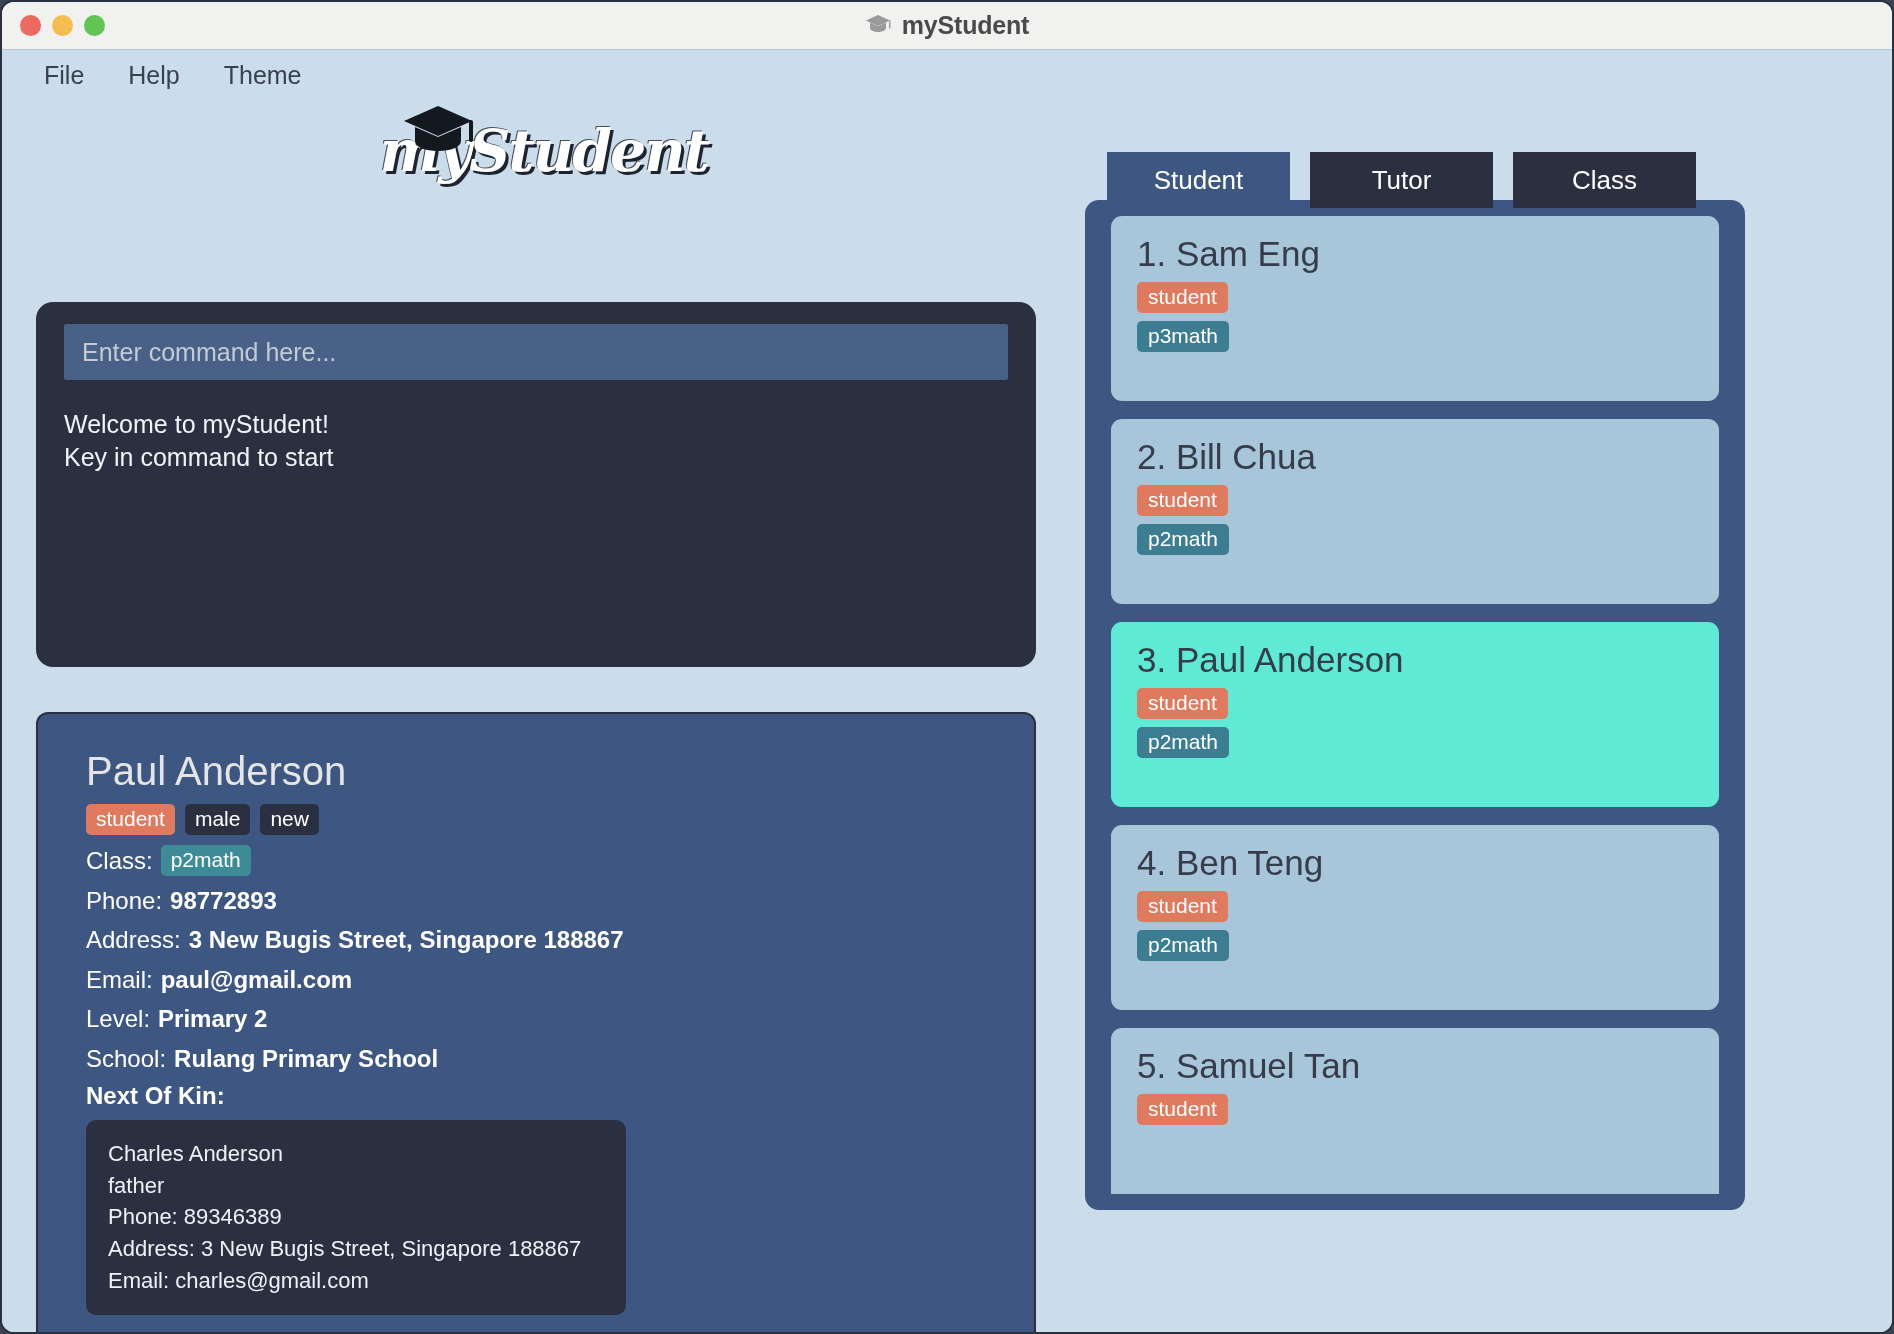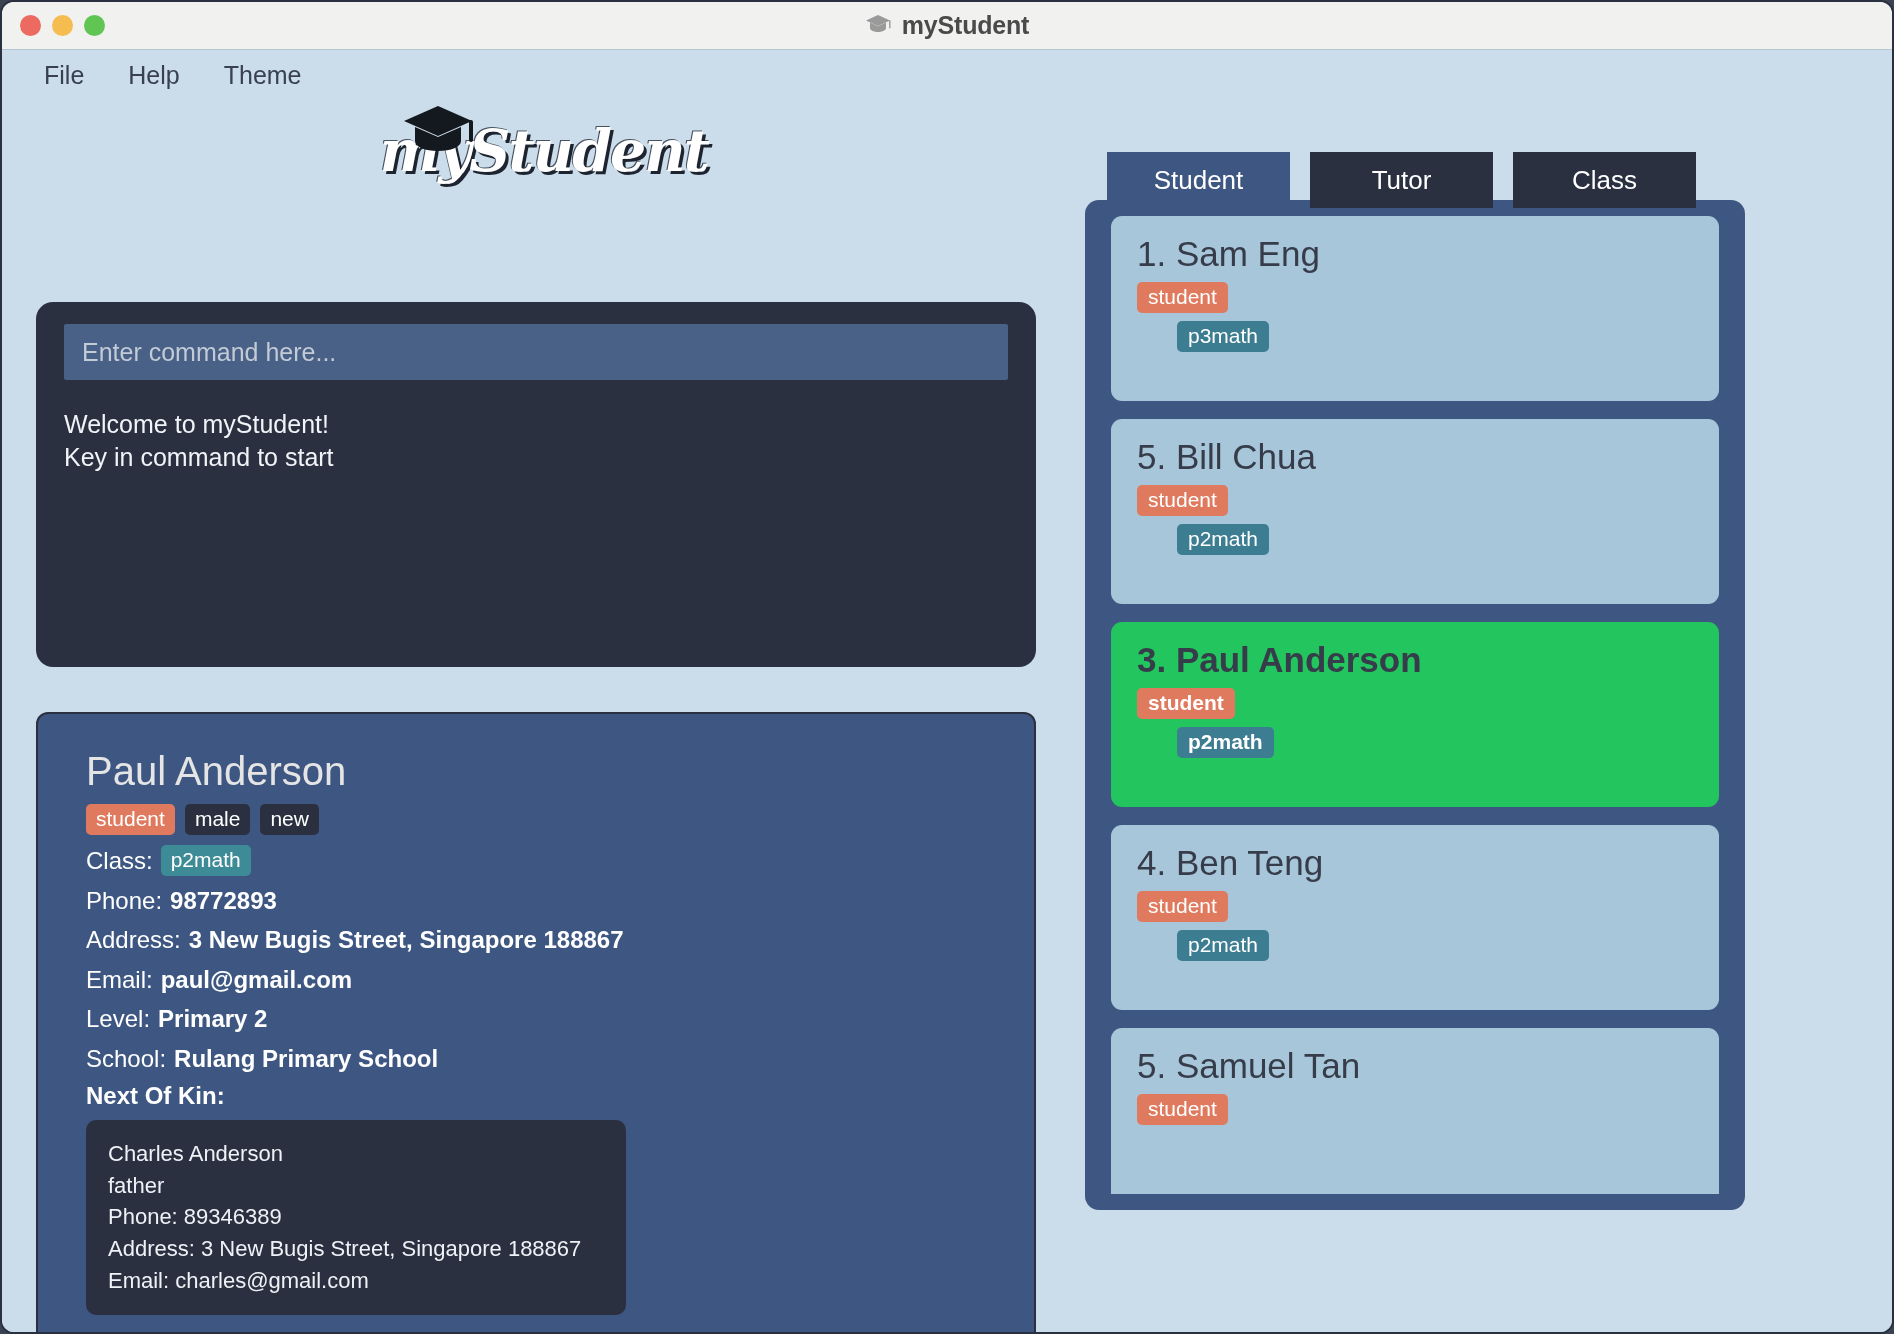--- a/index.html
+++ b/index.html
@@ -248,39 +248,39 @@
     overflow: hidden;
   }
   .person-card {
     background: #a8c6da;
     border-radius: 11px;
     padding: 18px 26px 22px;
     margin-bottom: 18px;
     height: 185px;
     cursor: pointer;
   }
-  .person-card.selected { background: #22c55e; font-weight: bold; }
+  .person-card.selected { background: #5eead4; }
   .pc-name {
     font-size: 35px;
     color: #363c4a;
     line-height: 1.15;
     margin-bottom: 8px;
     white-space: nowrap;
   }
   .pc-tags { display: flex; flex-direction: column; align-items: flex-start; gap: 8px; }
   .pc-tag {
     display: inline-block;
     font-size: 21px;
     color: #ffffff;
     padding: 3px 11px 5px;
     border-radius: 5px;
     line-height: 1.1;
   }
   .pc-tag.role  { background: #e07a5f; }
-  .pc-tag.klass { background: #3d7d92; margin-left: 40px; }
+  .pc-tag.klass { background: #3d7d92; }
 </style>
 </head>
 <body>
 
 <div id="window">
 
   <div id="titlebar">
     <div id="traffic">
       <div class="dot red"></div>
       <div class="dot yellow"></div>
@@ -397,21 +397,21 @@
       <div id="list-panel">
         <div id="list-scroll">
             <div class="person-card">
               <div class="pc-name">1. Sam Eng</div>
               <div class="pc-tags">
                 <span class="pc-tag role">student</span>
                 <span class="pc-tag klass">p3math</span>
               </div>
             </div>
             <div class="person-card">
-              <div class="pc-name">5. Bill Chua</div>
+              <div class="pc-name">2. Bill Chua</div>
               <div class="pc-tags">
                 <span class="pc-tag role">student</span>
                 <span class="pc-tag klass">p2math</span>
               </div>
             </div>
             <div class="person-card selected">
               <div class="pc-name">3. Paul Anderson</div>
               <div class="pc-tags">
                 <span class="pc-tag role">student</span>
                 <span class="pc-tag klass">p2math</span>

